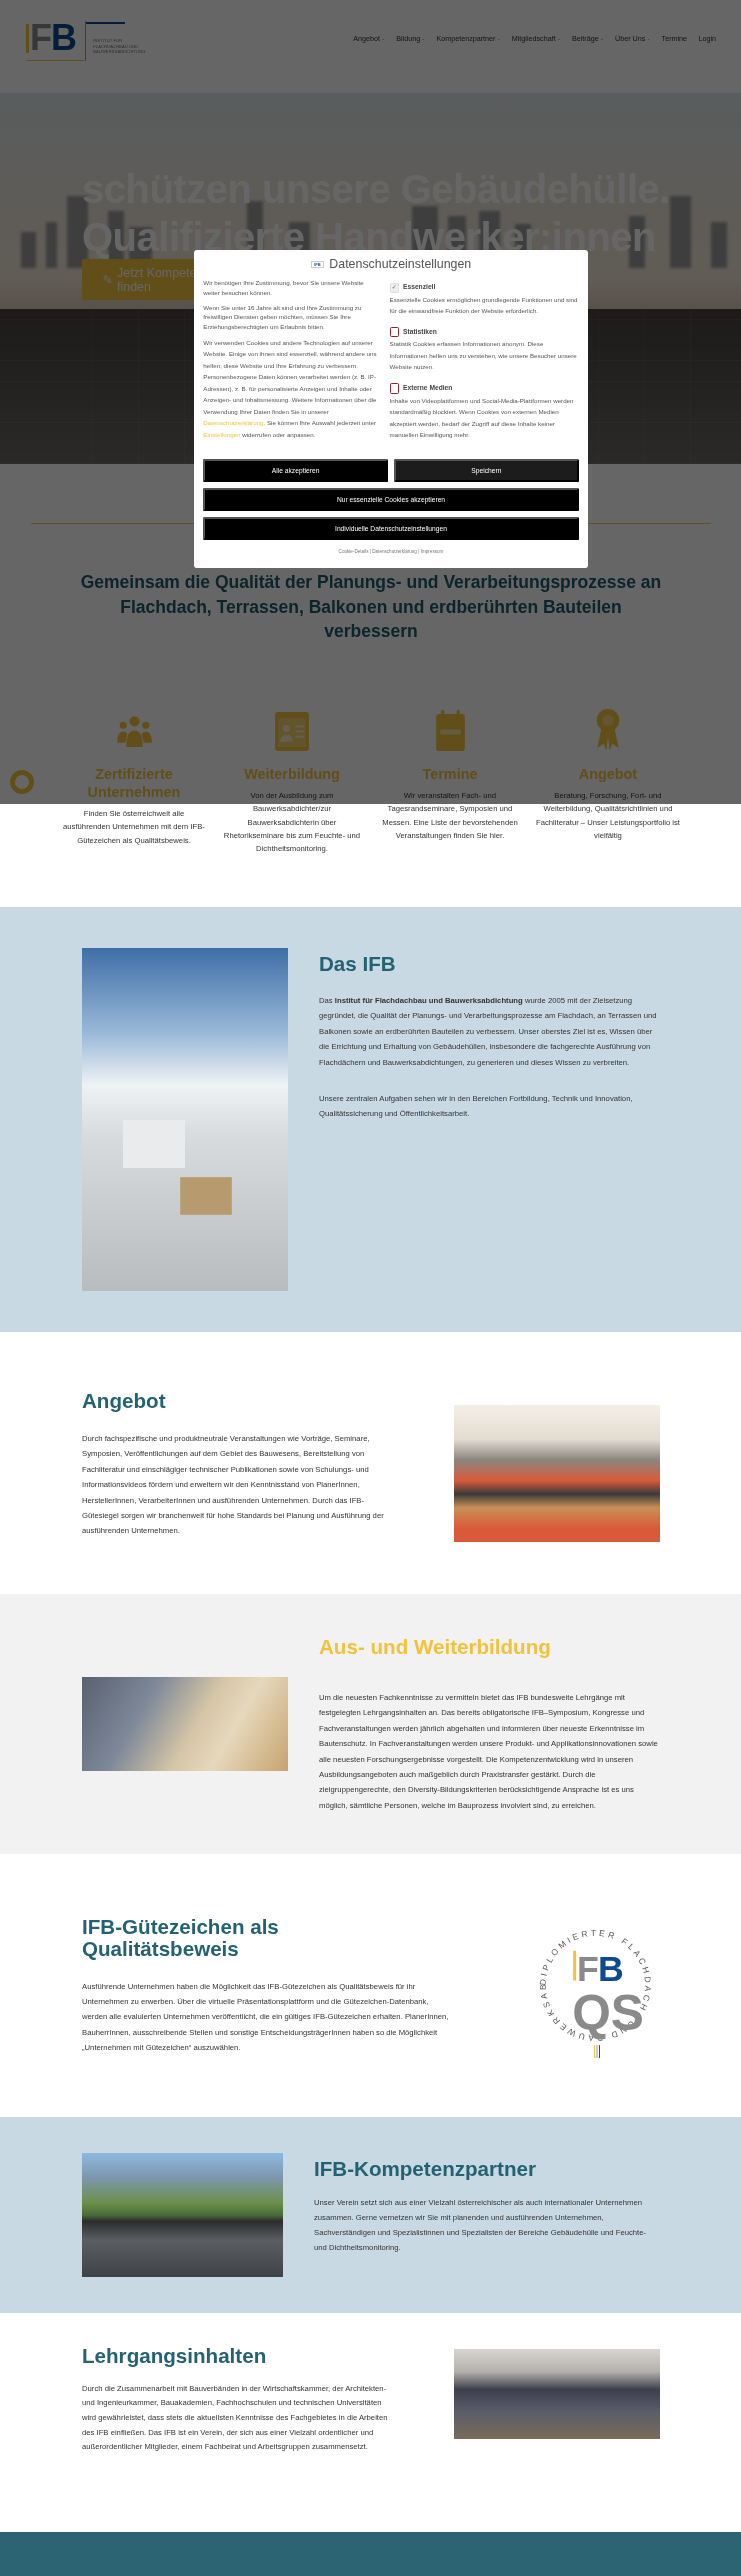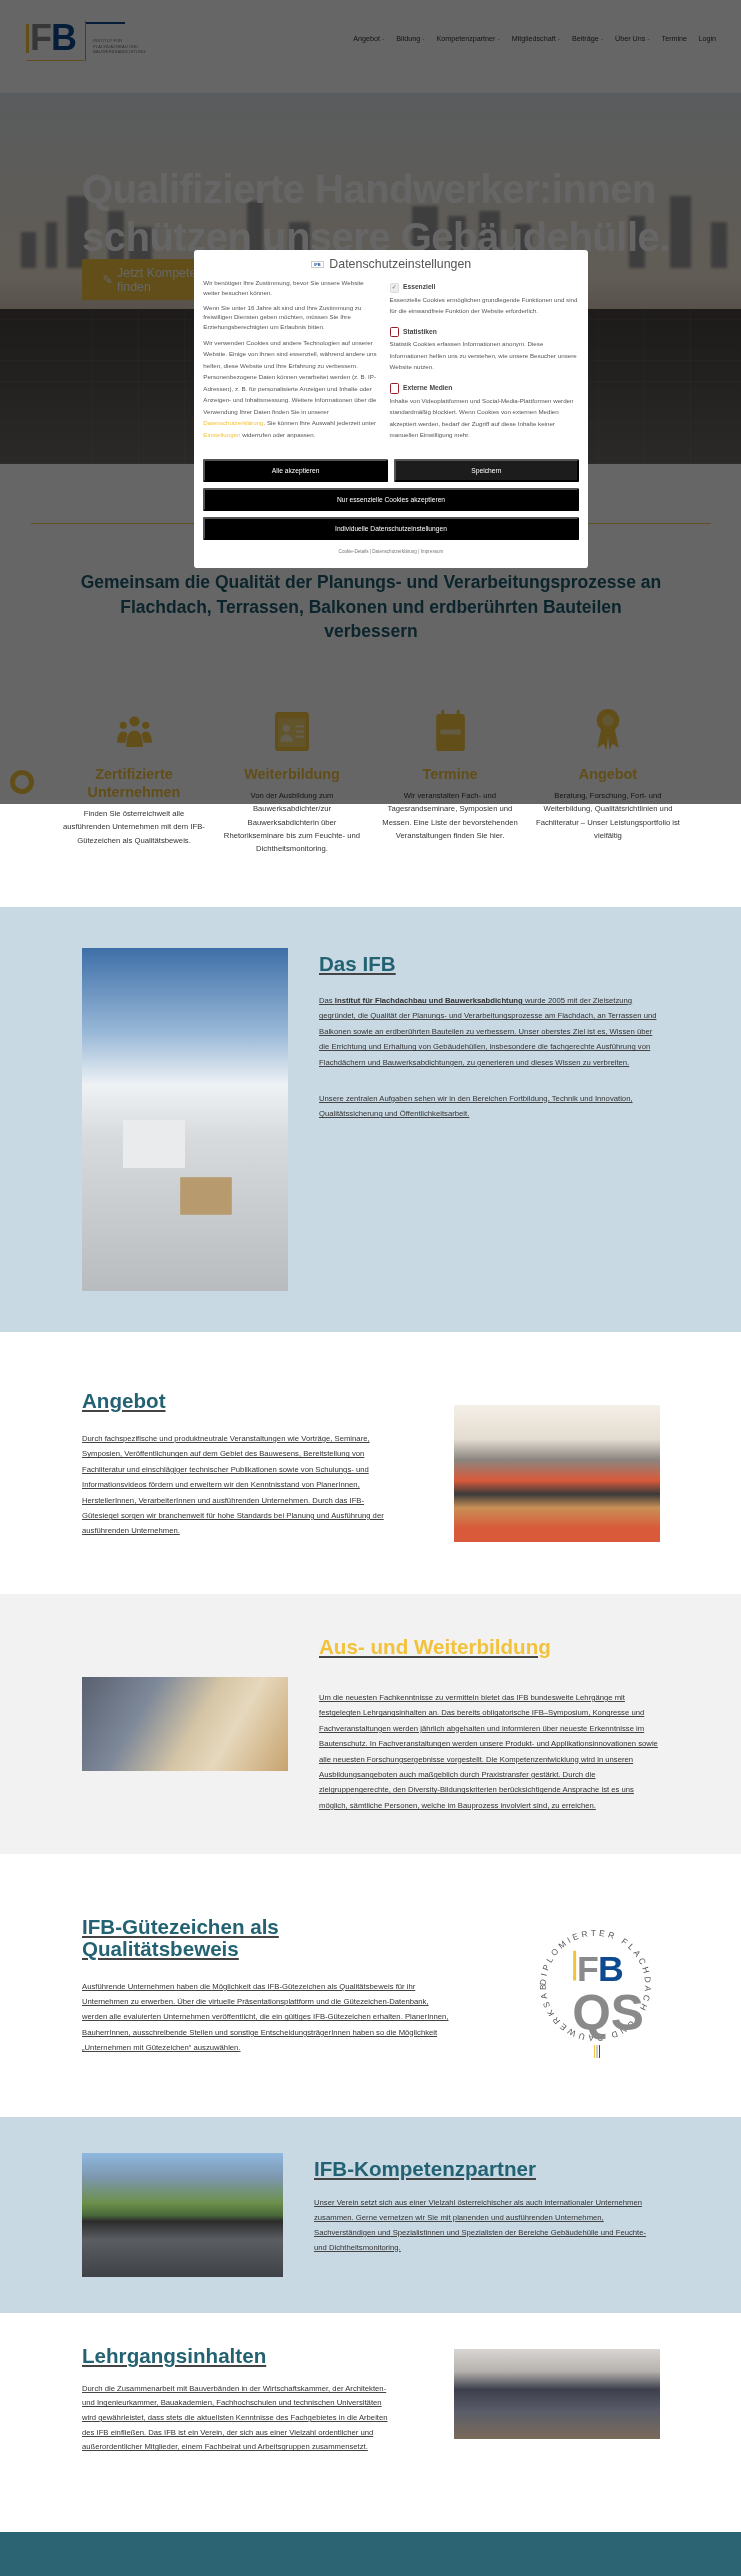--- a/index.html
+++ b/index.html
@@ -40,21 +40,21 @@
 
   .features { display: flex; justify-content: center; gap: 14px; padding: 52px 37px 36px; }
   .feature { width: 144px; text-align: center; }
   .feature .ic { height: 41px; display: flex; align-items: flex-end; justify-content: center; margin-bottom: 13.4px; }
   .feature h3 { font-size: 14.4px; color: #f2c23d; line-height: 1.25; margin-bottom: 5.2px; }
   .feature p { font-size: 7.7px; line-height: 1.75; color: #333; }
 
   .side-badge { position: absolute; left: 10.3px; top: 770px; width: 24px; height: 24px; border-radius: 50%; border: 5.2px solid #f2c23d; }
 
   
-  .sec { padding: 41px 82px; display: flex; align-items: flex-start; gap: 31px; text-decoration: underline; }
+  .sec { padding: 41px 82px; display: flex; align-items: flex-start; gap: 31px; }
   .sec.blue { background: #c9d9e4; }
   .sec.grey { background: #f2f2f2; }
   .sec h2 { font-size: 20.6px; color: #236272; margin-bottom: 17.5px; font-weight: bold; }
   .sec h2.yellow { color: #f2c23d; }
   .sec p { font-size: 7.7px; line-height: 2; color: #333; }
   .sec .col-txt { flex: 1; }
   .img-box { flex: 0 0 auto; }
   .photo { width: 100%; height: 100%; }
 
   .ph-roof { background: linear-gradient(180deg, #3e6fa8 0%, #9ab9d8 25%, #eef2f5 40%, #d7dbde 55%, #b9bcbf 100%); position: relative; }
@@ -158,22 +158,22 @@
     <span style="left:412px;width:26px;height:62px"></span>
     <span style="left:448px;width:18px;height:52px"></span>
     <span style="left:479px;width:20.6px;height:57px"></span>
     <span style="left:515px;width:15.5px;height:44px"></span>
     <span style="left:629px;width:15.5px;height:52px"></span>
     <span style="left:670px;width:20.6px;height:72px"></span>
     <span style="left:711px;width:15.5px;height:46px"></span>
   </div>
   <div class="floor"></div>
   <h1 class="hero-title">
+    <div>schützen unsere Gebäudehülle.</div>
     <div>Qualifizierte Handwerker:innen</div>
-    <div>schützen unsere Gebäudehülle.</div>
   </h1>
   <a class="hero-cta">
     <span style="margin-right:4.1px">✎</span>
     <span>Jetzt Kompetenzpartner finden</span>
   </a>
 </section>
 
 <section class="intro">
   <div class="intro-phone-line">Wir möchten Sie beraten! Rufen Sie uns an: +43 1 4555023</div>
   <div class="intro-rule"></div>

